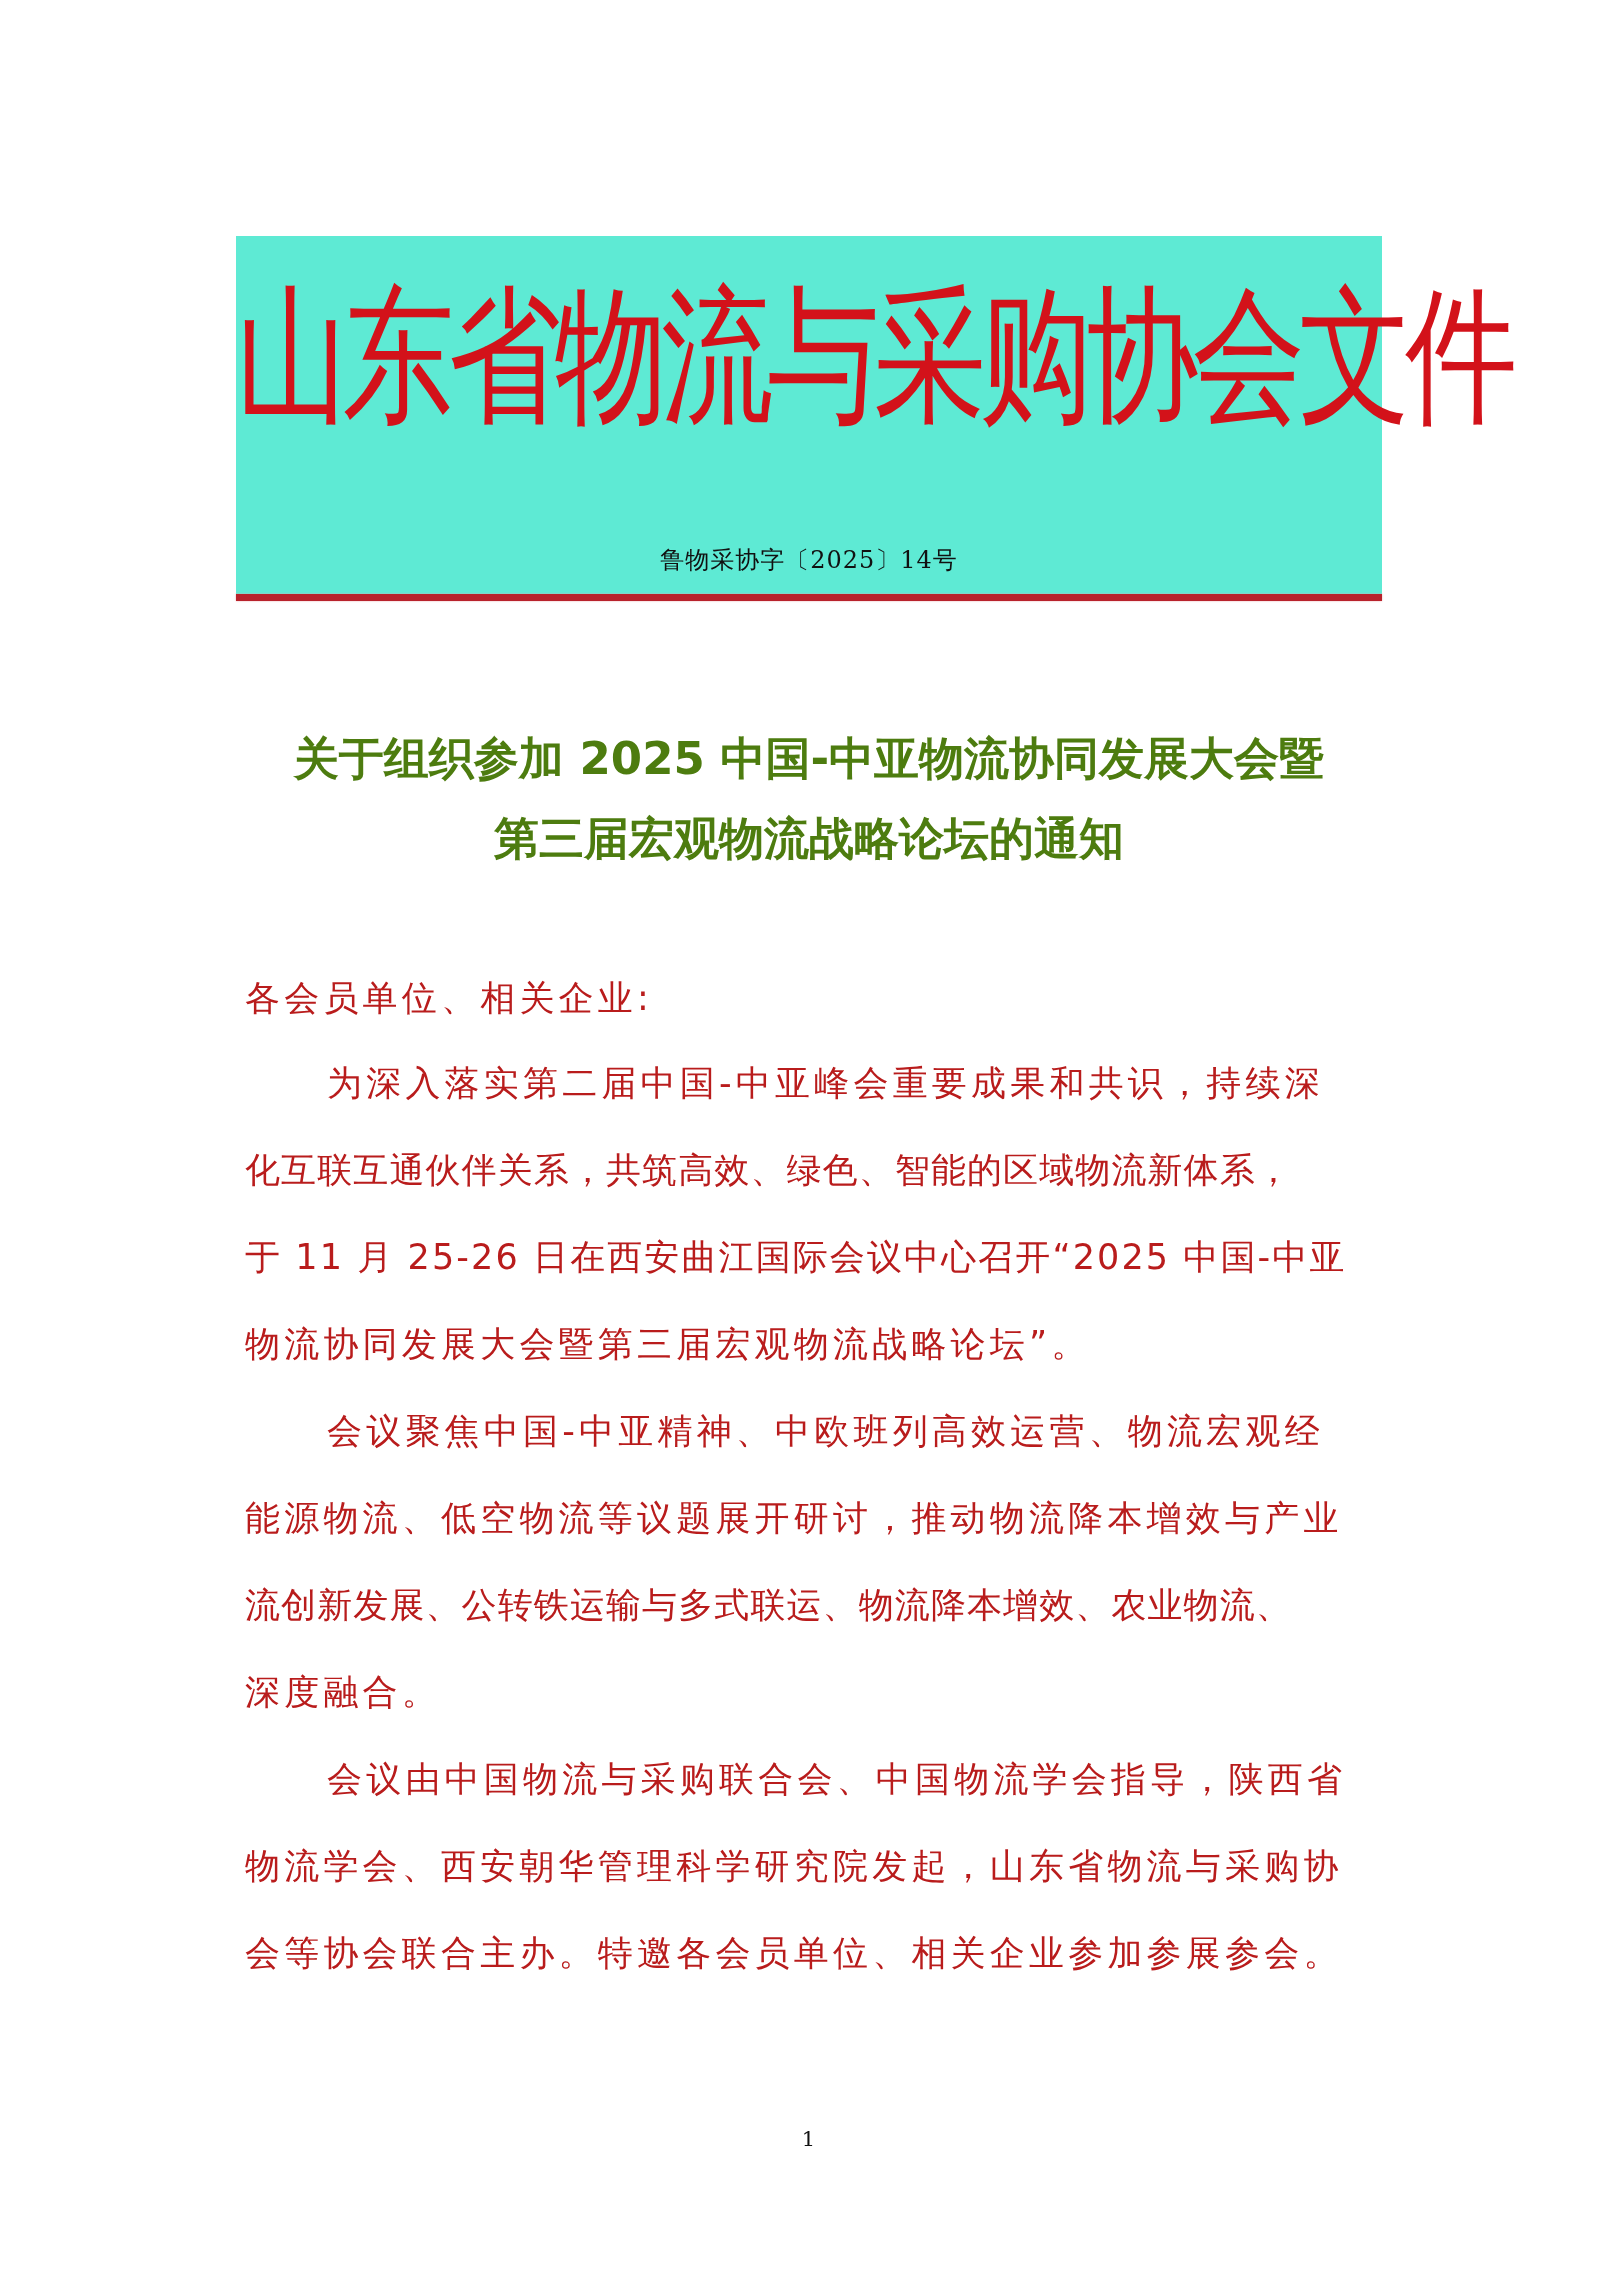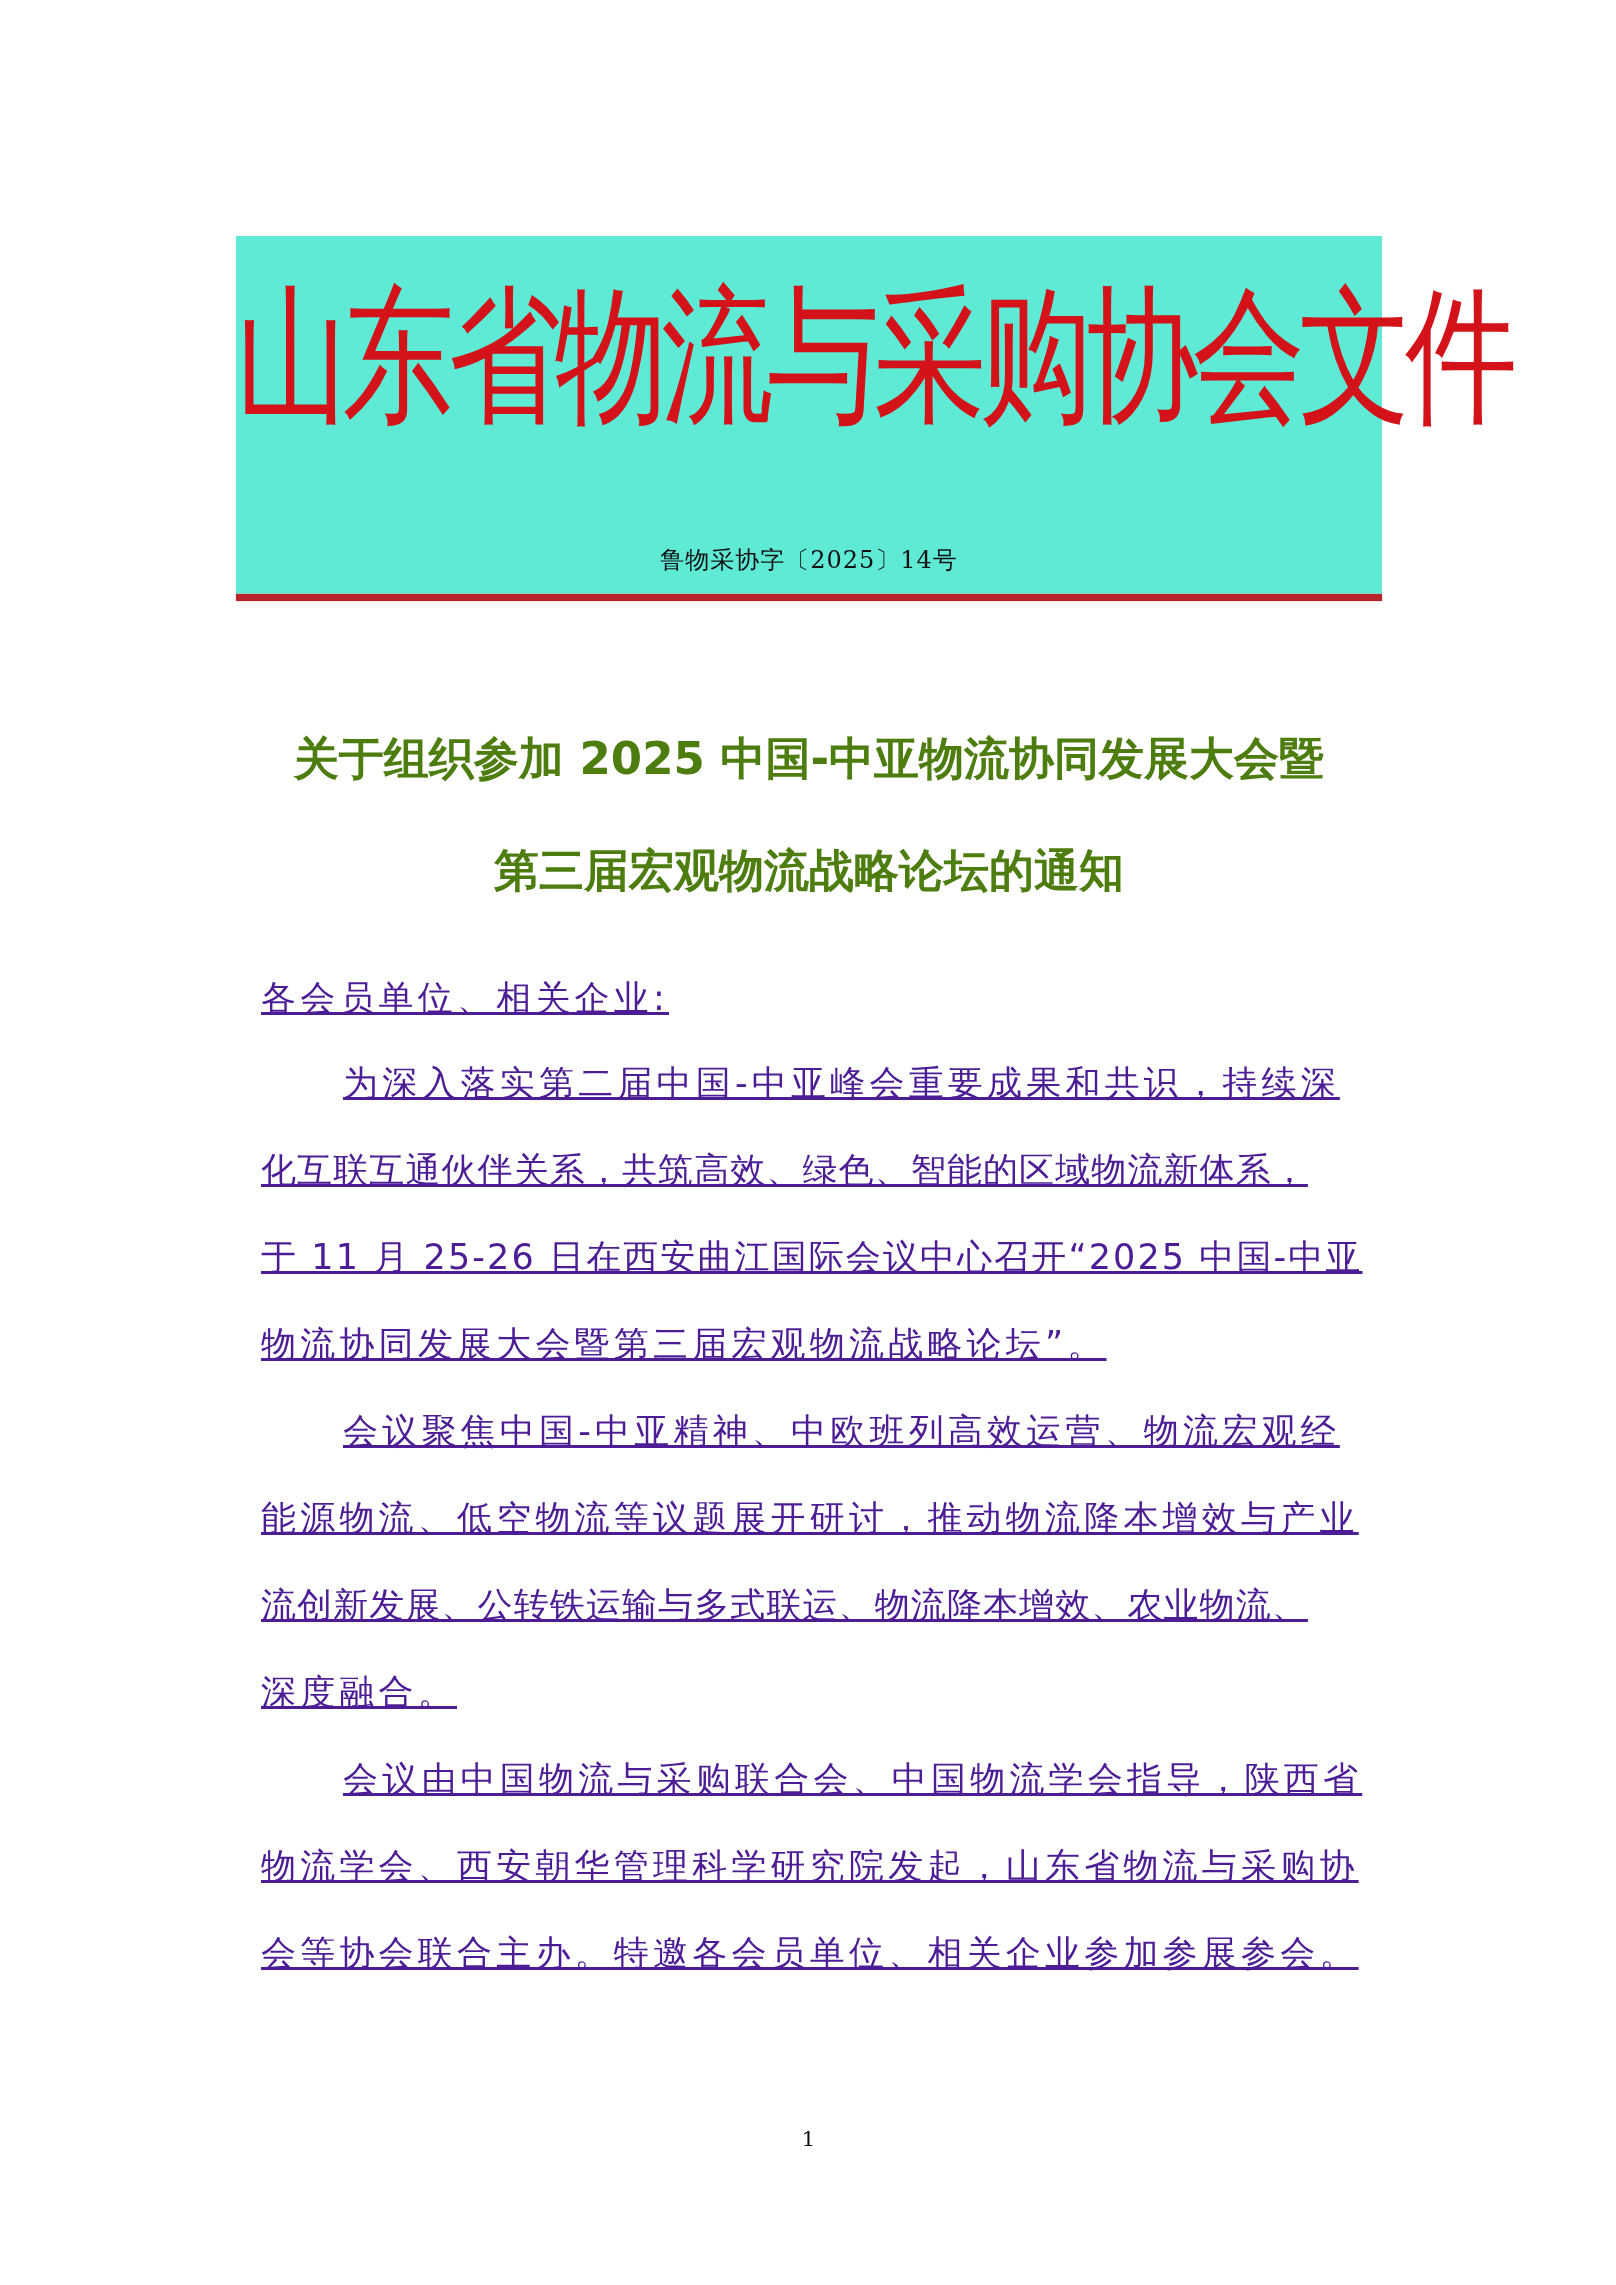--- a/index.html
+++ b/index.html
@@ -14,23 +14,23 @@
                  white-space: nowrap; }
     .doc-number { position: absolute; left: 0; top: 302px; width: 1146px; text-align: center;
                   font-size: 24px; line-height: 44px; color: #111; letter-spacing: 1px; }
     .red-rule { position: absolute; left: 236px; top: 594px; width: 1146px; height: 6.7px;
                 background: #b8222b; box-shadow: 0 0 1.9px #e8a0a4; }
     .notice-title { position: absolute; left: 236px; width: 1146px; text-align: center;
                     font-family: "DejaVu Sans", "Liberation Sans", sans-serif; font-weight: bold;
                     font-size: 45px; line-height: 57px; color: #4d7c0f; white-space: nowrap;
                     letter-spacing: 0px; }
     .t1 { top: 730px; }
-    .t2 { top: 810px; margin-top: 32px; }
-    .body-text { position: absolute; left: 261px; width: 1141px; font-size: 35px; line-height: 87px;
-                 color: #4c1d95; font-family: "DejaVu Sans", "Liberation Sans", sans-serif; text-decoration: underline; }
+    .t2 { top: 810px; }
+    .body-text { position: absolute; left: 245px; width: 1141px; font-size: 35px; line-height: 87px;
+                 color: #b91c1c; font-family: "DejaVu Sans", "Liberation Sans", sans-serif; }
     .line { display: block; white-space: nowrap; height: 87px; letter-spacing: 4.2px; }
     .indent { padding-left: 82px; }
     .greeting { top: 955px; }
     .p-block { top: 1040px; }
     .page-number { position: absolute; left: 0; width: 1617px; top: 2127px; text-align: center;
                    font-size: 21px; color: #111; }
   </style>
 </head>
 <body>
 

